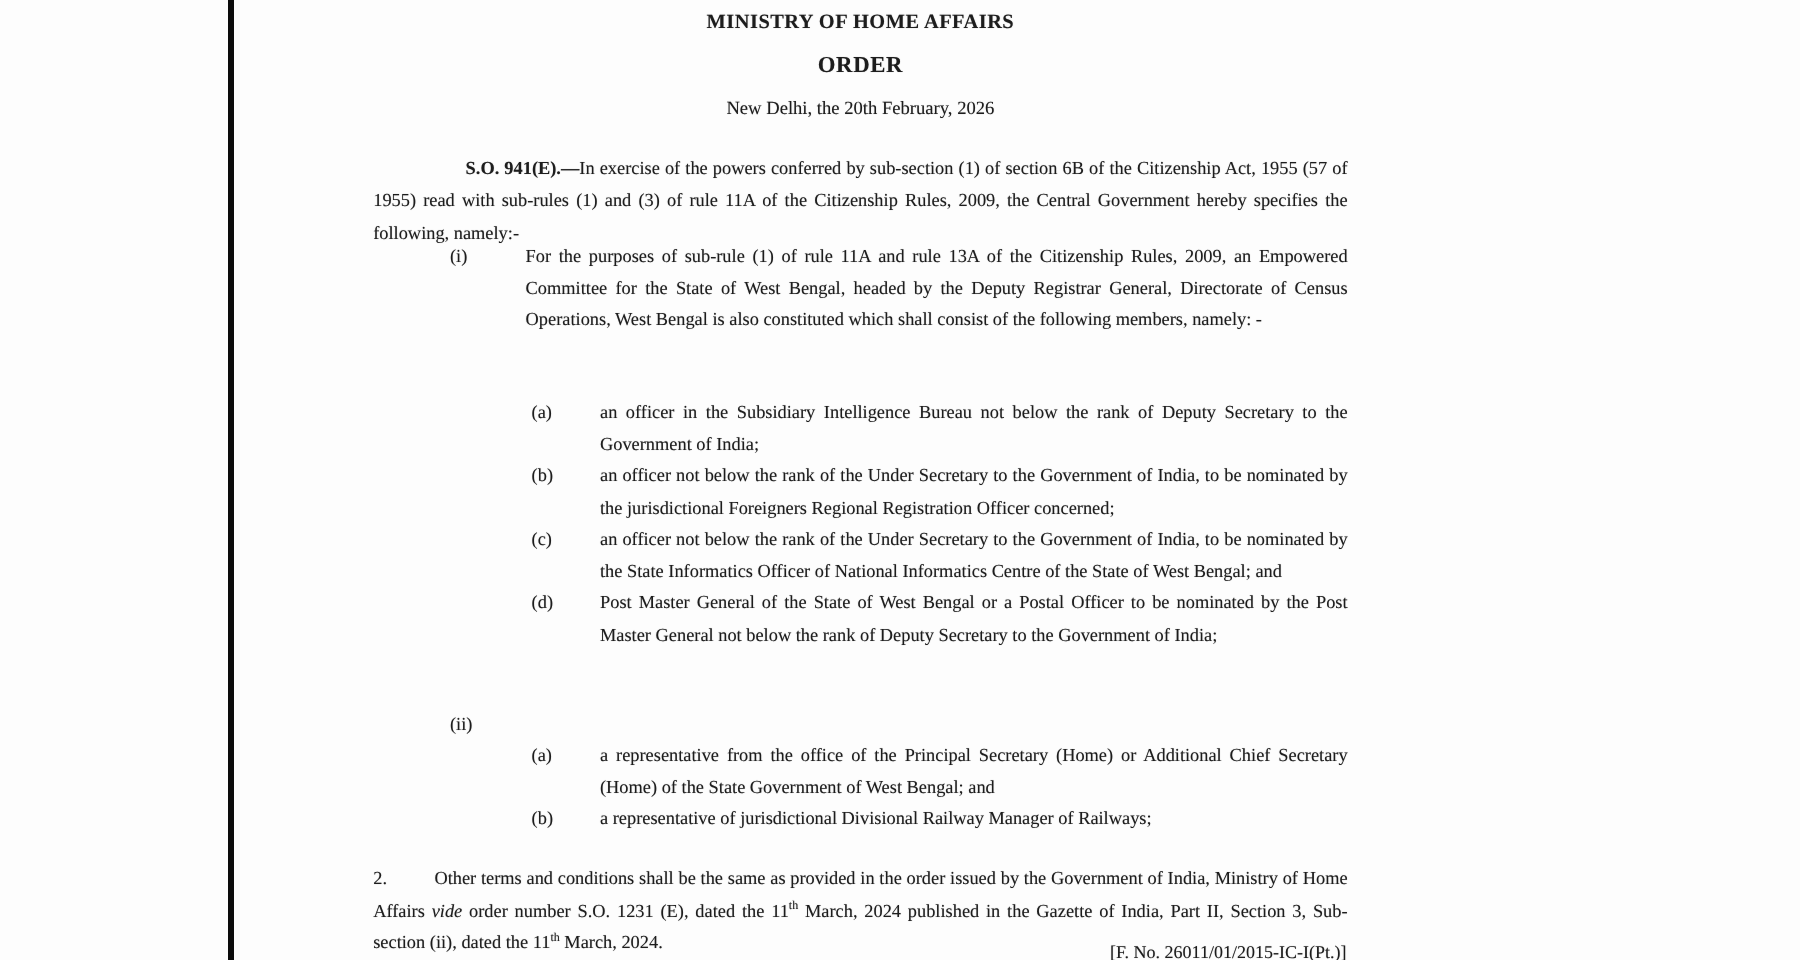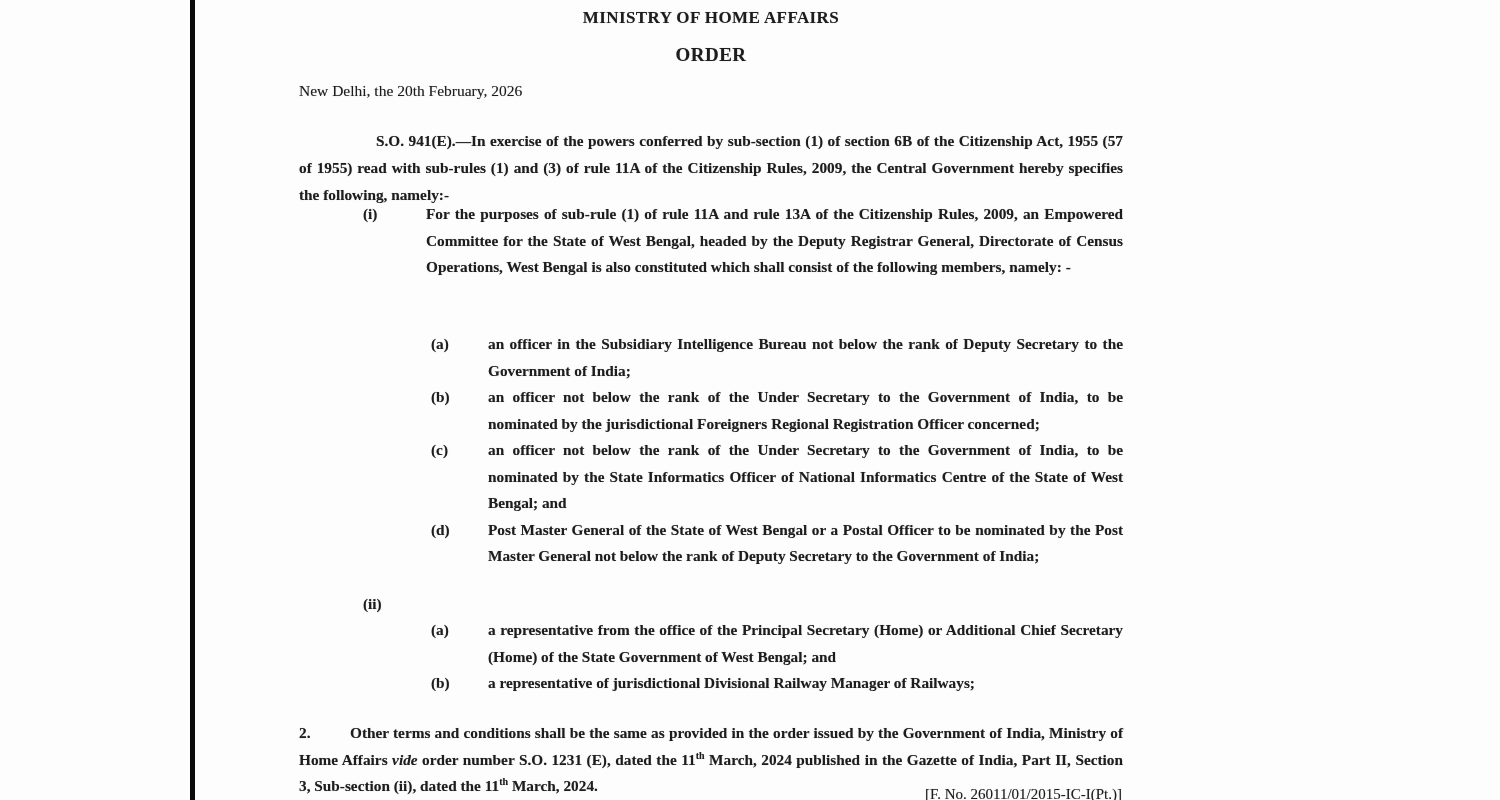--- a/index.html
+++ b/index.html
@@ -26,47 +26,47 @@
   }
   .doc {
     position: absolute;
     left: 295px;
     top: 0;
     width: 828px;
     height: 800px;
     background: transparent;
     text-shadow: 0 0 0.8px rgba(55,55,55,0.45);
   }
-  .abs { position: absolute; left: 4px; right: 0; }
+  .abs { position: absolute; left: 16px; right: 0; }
   .h-ministry {
     top: 8px;
     text-align: center;
     font-weight: bold;
     font-size: 17px;
     letter-spacing: 0.4px;
     line-height: 20px;
   }
   .h-order {
     top: 46px;
     text-align: center;
     font-weight: bold;
     font-size: 19px;
     letter-spacing: 0.5px;
     line-height: 18px;
   }
   .h-date {
     top: 82px;
+    text-align: center;
     font-size: 15.5px;
     line-height: 18px;
   }
   .body-text {
     font-size: 15.3px;
     line-height: 26.5px;
     text-align: justify;
-    font-weight: bold;
   }
   .p1 {
     top: 112px;
     text-indent: 77px;
     line-height: 27px;
   }
   .row { display: flex; }
   .item-i  { top: 201px; }
   .sub-i   { top: 331px; }
   .item-ii { top: 591px; gap: 11px; }

